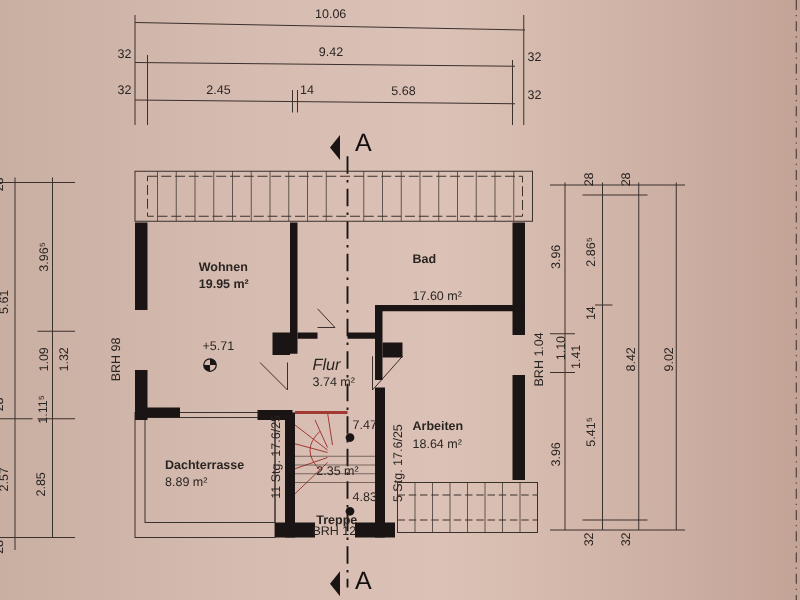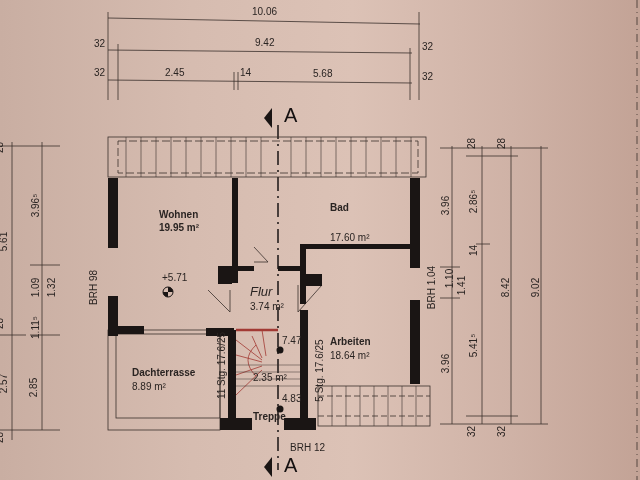--- a/index.html
+++ b/index.html
@@ -171,21 +171,21 @@
 <span class="t flur" style="left:250px;top:284px;">Flur</span>
 <span class="t room-area" style="left:250px;top:301px;text-align:right;">3.74 m²</span>
 <span class="t room-name" style="left:253px;top:367px;margin-top:44px;">Treppe</span>
 <span class="t room-area" style="left:253px;top:372px;">2.35 m²</span>
 <span class="t" style="left:282px;top:335px;">7.47</span>
 <span class="t" style="left:282px;top:393px;">4.83</span>
 <span class="t room-name" style="left:330px;top:336px;">Arbeiten</span>
 <span class="t room-area" style="left:330px;top:350px;">18.64 m²</span>
 <span class="t room-name" style="left:132px;top:367px;">Dachterrasse</span>
 <span class="t room-area" style="left:132px;top:381px;">8.89 m²</span>
-<span class="t" style="left:250px;top:442px;margin-left:40px;">BRH 12</span>
+<span class="t" style="left:250px;top:420px;">BRH 12</span>
 
 <span class="vt" style="left:188px;top:360px;">11 Stg. 17.6/25</span>
 <span class="vt" style="left:288px;top:365px;">5 Stg. 17.6/25</span>
 
 <span class="vt" style="left:436px;top:200px;">3.96</span>
 <span class="vt" style="left:440px;top:273px;">1.10</span>
 <span class="vt" style="left:452px;top:280px;">1.41</span>
 <span class="vt" style="left:436px;top:358px;">3.96</span>
 <span class="vt" style="left:410px;top:282px;">BRH 1.04</span>
 <span class="vt" style="left:466px;top:138px;">28</span>

